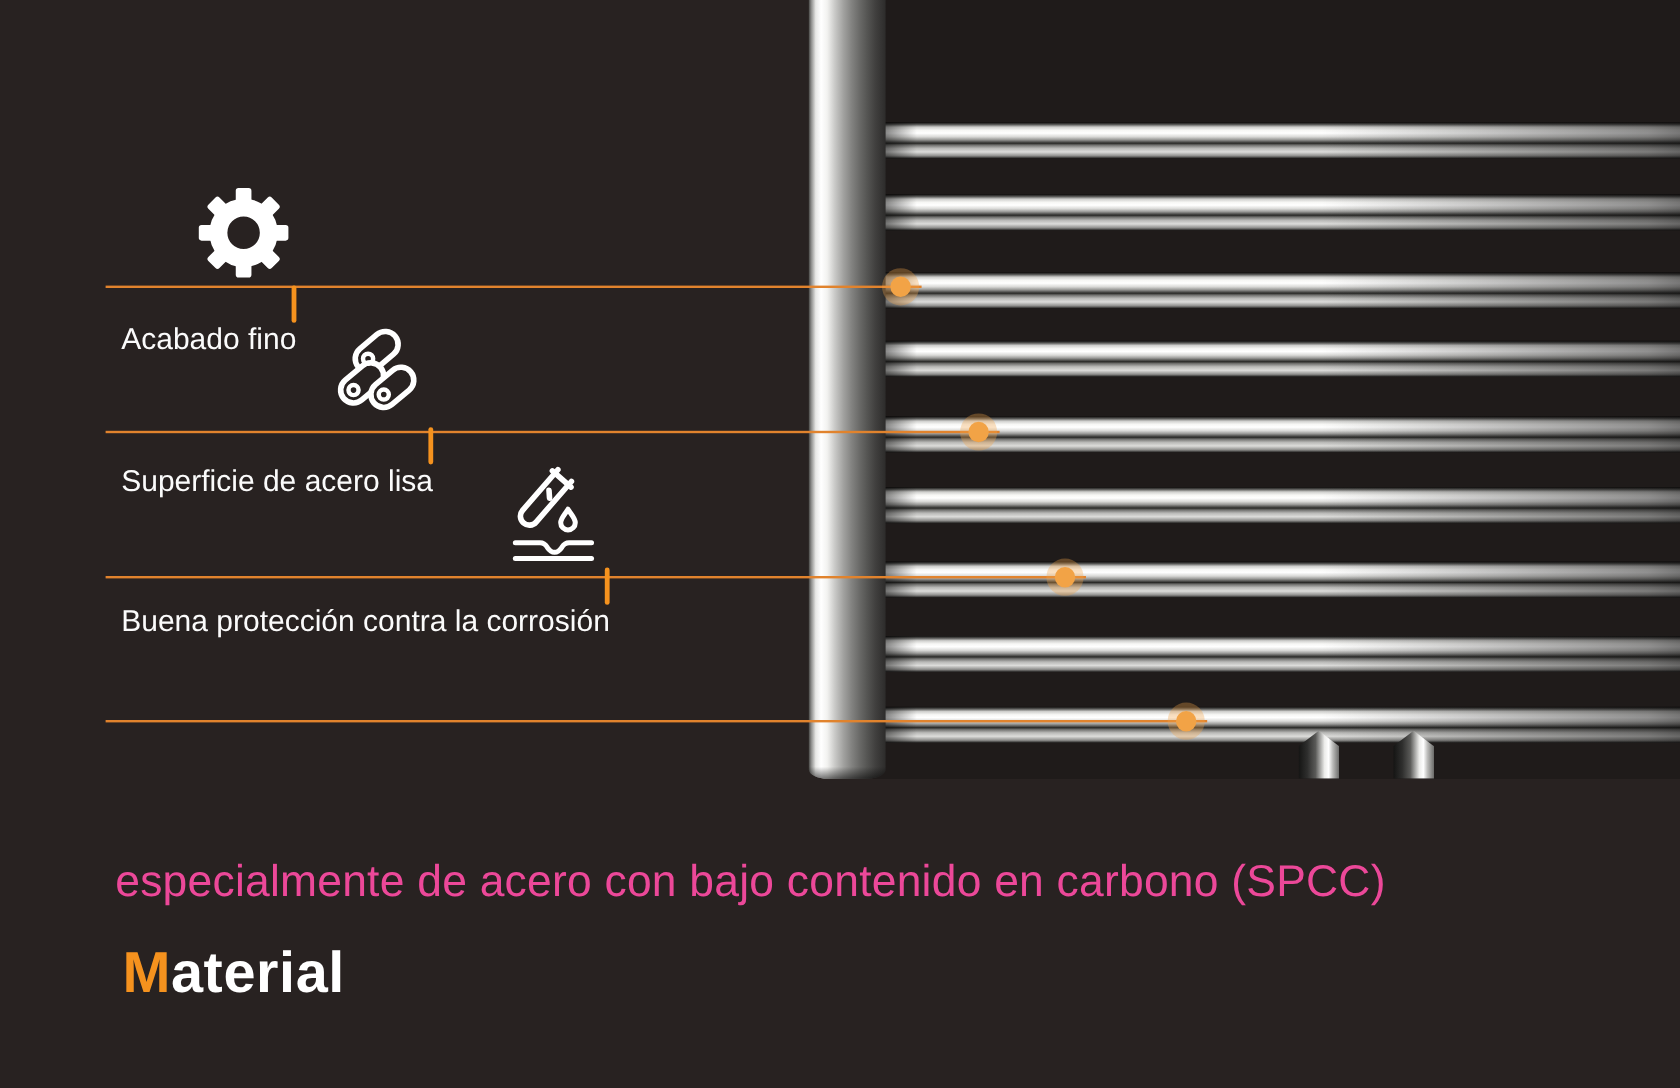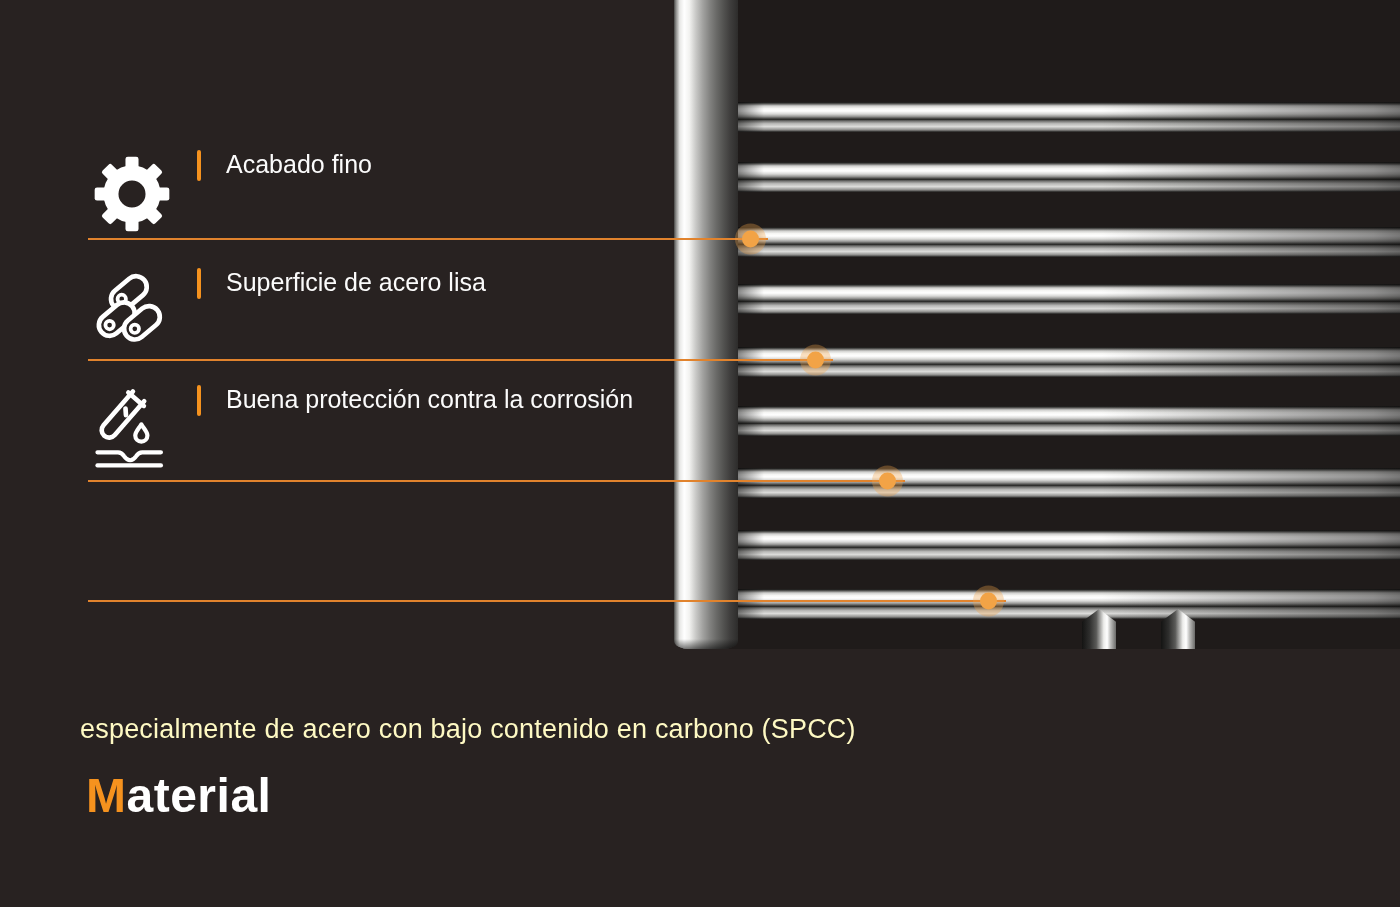--- a/index.html
+++ b/index.html
@@ -50,29 +50,29 @@
   .halo{
     position:absolute;right:2px;top:50%;transform:translateY(-50%);
     width:31px;height:31px;border-radius:50%;
     background:rgba(244,165,74,.33);
   }
   .cdot{
     position:absolute;right:9px;top:50%;transform:translateY(-50%);
     width:17px;height:17px;border-radius:50%;background:#f2a346;
   }
   
-  .feature{position:absolute;left:88px;height:90px;display:flex;align-items:flex-start;z-index:7;}
+  .feature{position:absolute;left:76px;height:90px;display:flex;align-items:flex-end;z-index:7;flex-direction:column;}
   .feature.f1{top:150px}.feature.f2{top:268px}.feature.f3{top:385px}.feature.f4{top:503px}
   .icon-box{width:88px;height:88px;display:flex;align-items:center;justify-content:center;flex:0 0 auto;}
   .icon-box svg{width:84px;height:84px;display:block;}
   .sep{width:4px;height:31px;border-radius:2px;background:#f5921e;margin-left:21px;flex:0 0 auto;}
   .flabel{margin-left:25px;font-size:25px;color:#fbfbfb;white-space:nowrap;}
   
-  .subtitle{position:absolute;left:80px;top:714px;font-size:27px;color:#fef9c3;letter-spacing:.2px;z-index:7;}
-  .title{position:absolute;left:86px;top:768px;margin:0;font-size:48px;font-weight:bold;color:#ffffff;letter-spacing:.5px;z-index:7;}
+  .subtitle{position:absolute;left:96px;top:714px;font-size:37px;color:#ec4899;letter-spacing:.2px;z-index:7;}
+  .title{position:absolute;left:86px;top:768px;margin:16px;font-size:48px;font-weight:bold;color:#ffffff;letter-spacing:.5px;z-index:7;}
   .title .accent{color:#f5921e;}
 </style>
 </head>
 <body>
 
 <div class="stage">
 
   <div class="backdrop"></div>
   <div class="bar b1"></div>
   <div class="bar b2"></div>

